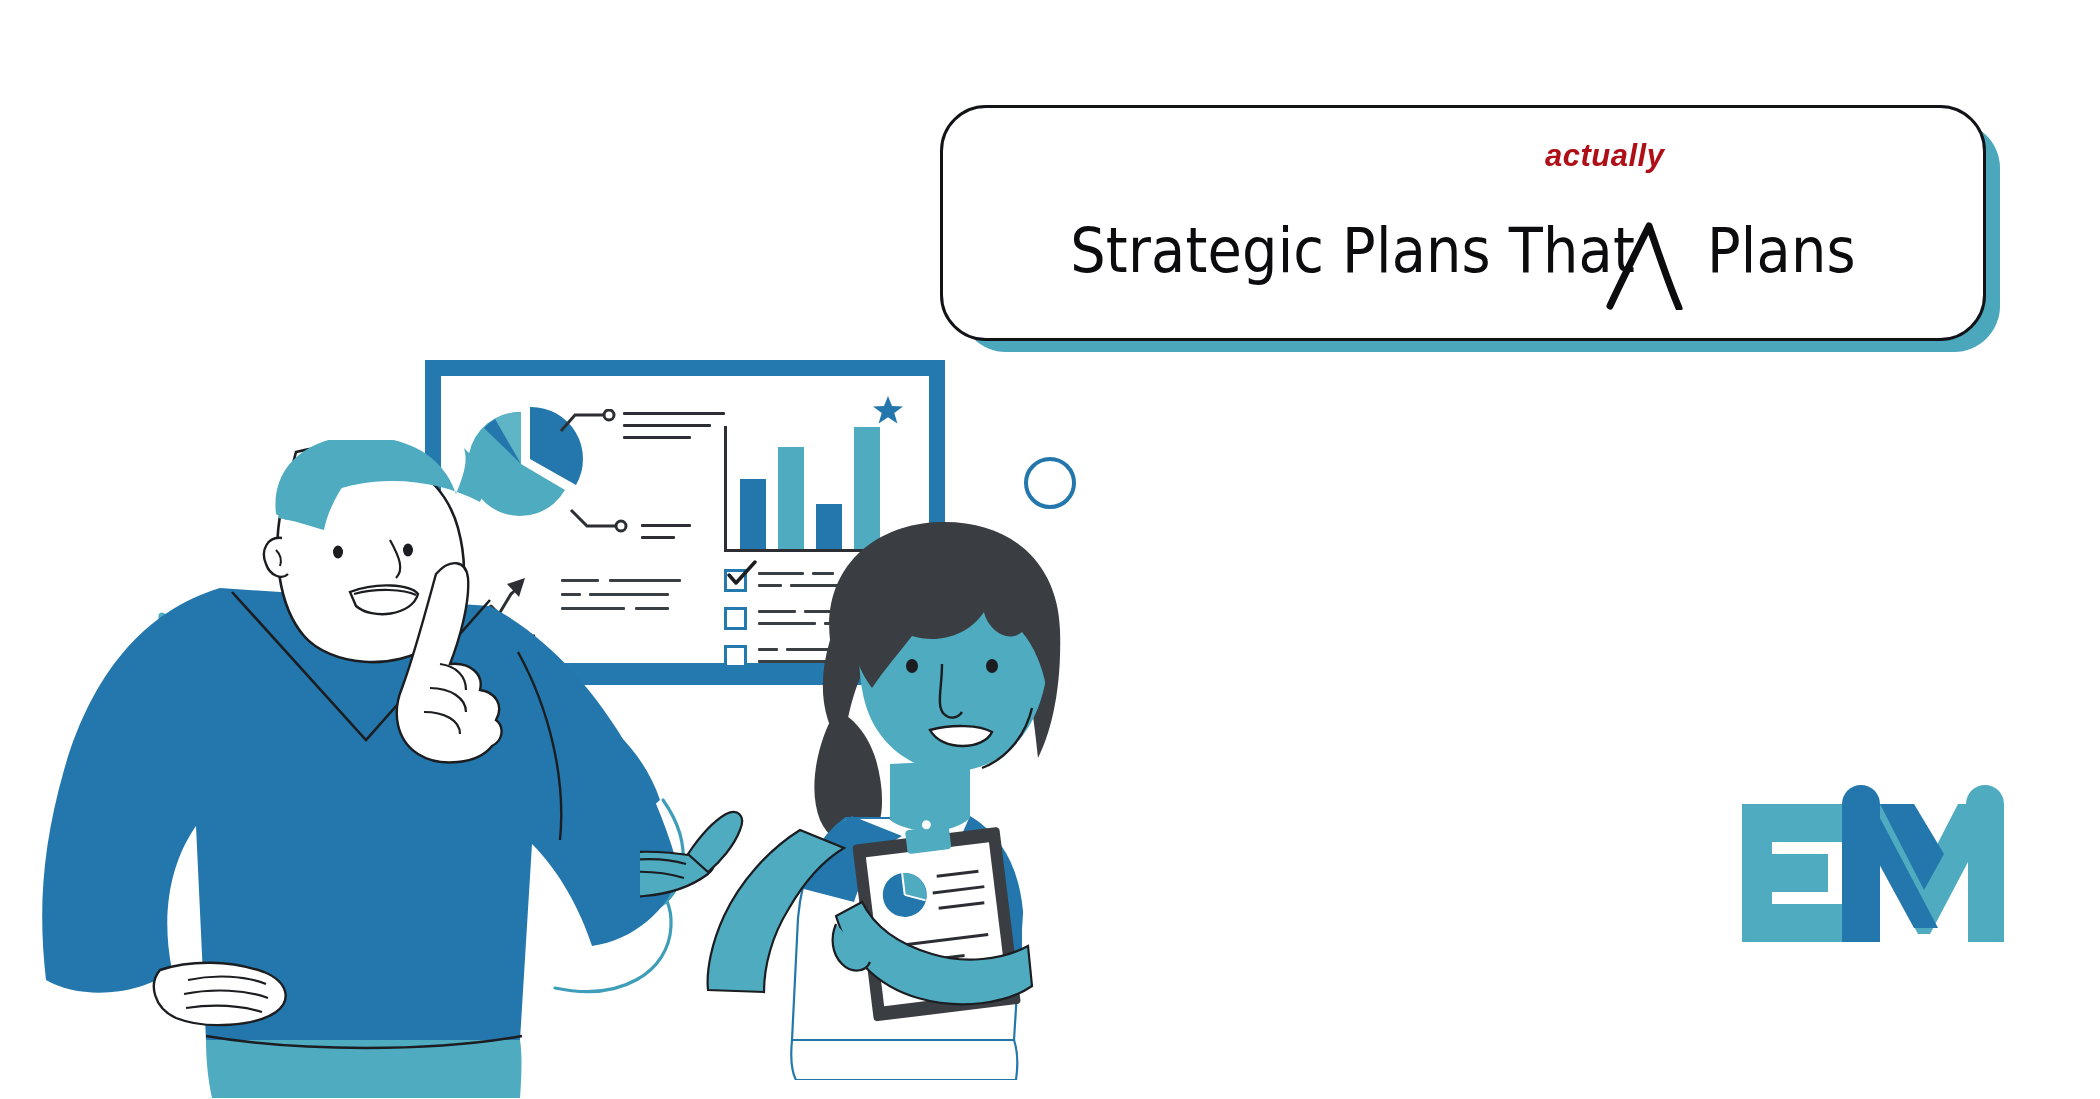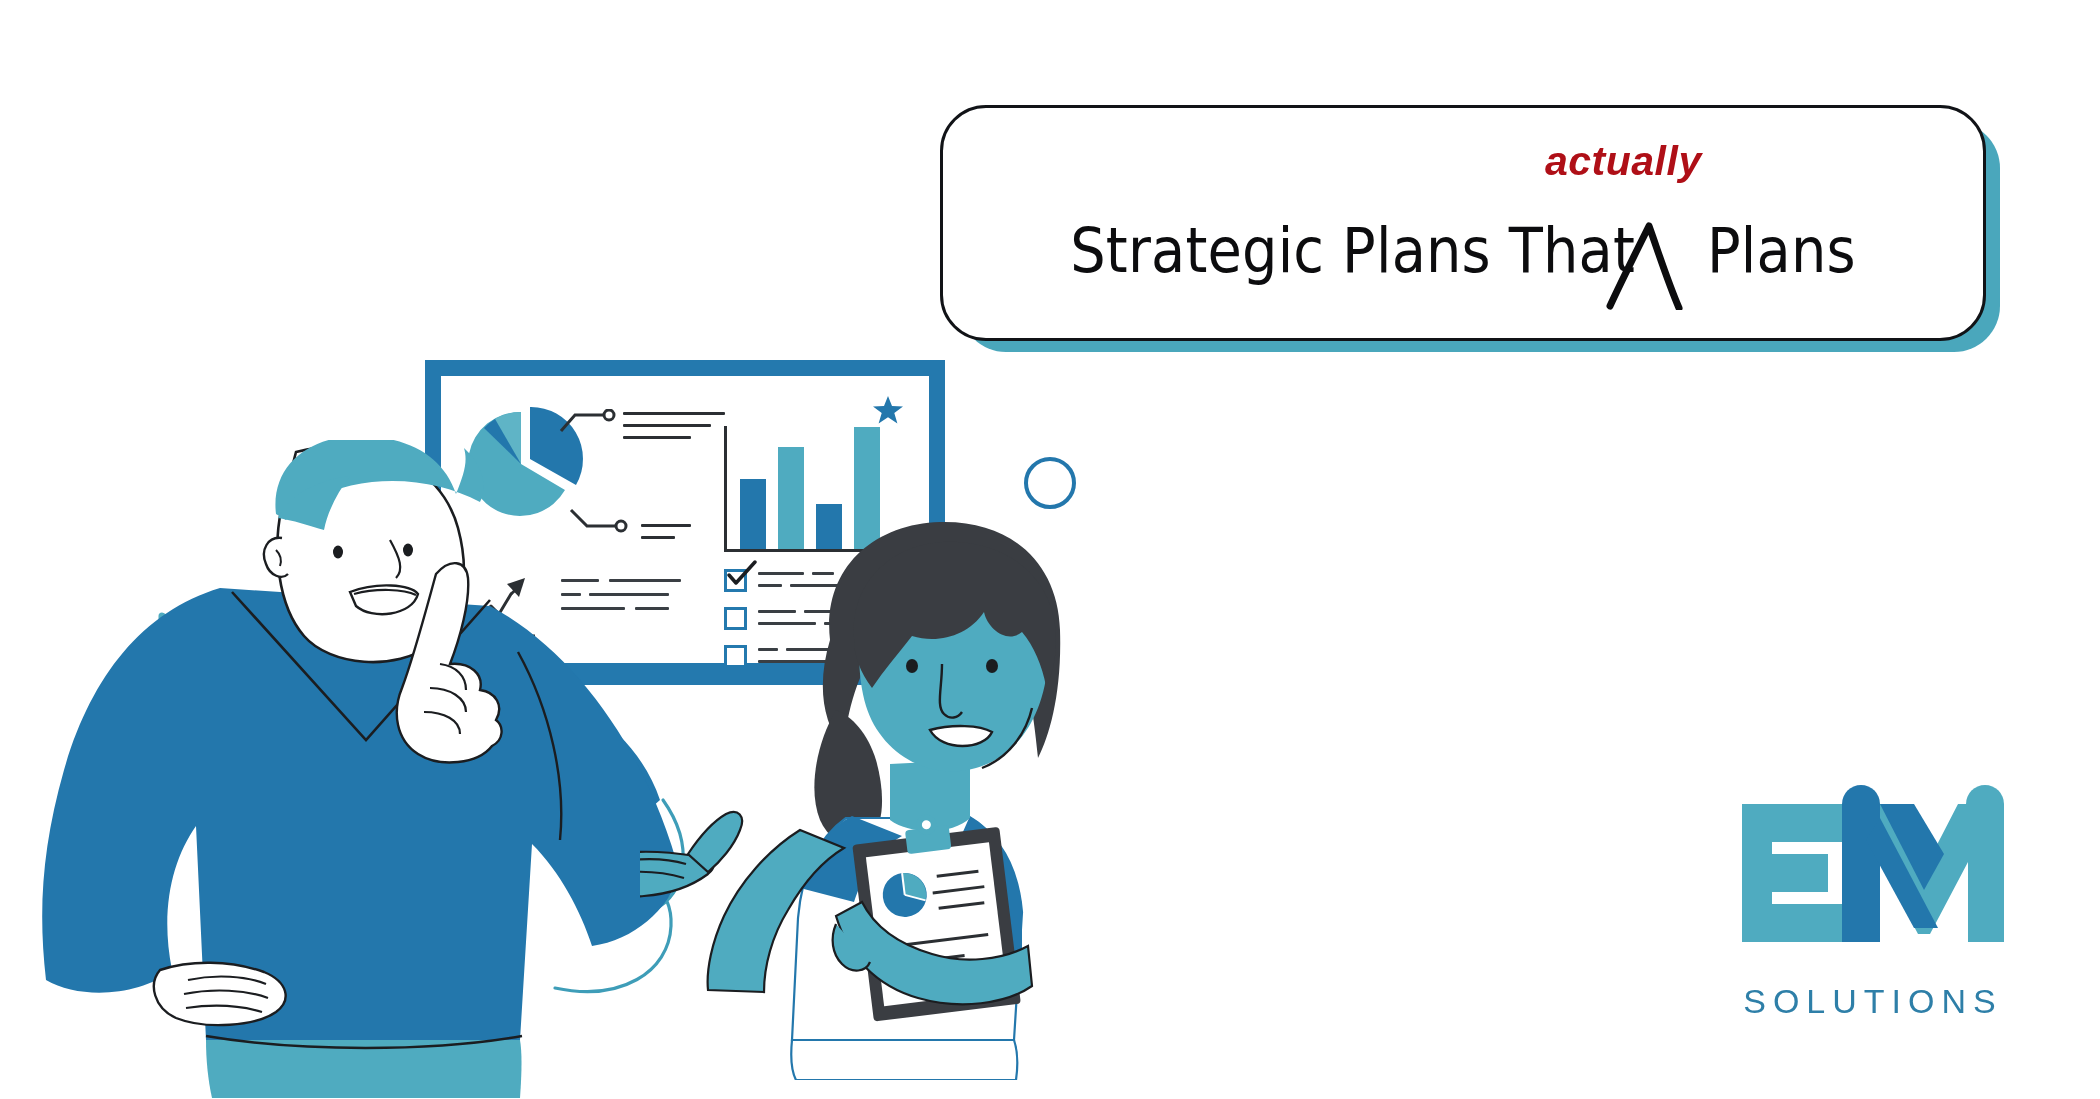--- a/index.html
+++ b/index.html
@@ -21,21 +21,21 @@
     position:absolute; left:0; top:0; width:1040px; height:179px;
     display:flex; align-items:flex-end; justify-content:center;
     white-space:nowrap;
   }
   .headline{
     font-size:62px; font-weight:400; color:#0c0c0e; letter-spacing:.2px;
     font-family:"DejaVu Sans Condensed","Liberation Sans",sans-serif;
   }
   #actually{
     position:absolute; left:1545px; top:138px;
-    font-size:41px; font-weight:700; font-style:italic; color:#AF0F17;
+    font-size:31px; font-weight:700; font-style:italic; color:#AF0F17;
     letter-spacing:.5px; font-family:"Liberation Sans",sans-serif;
   }
   #caret-wrap{position:absolute;left:1605px;top:218px;}
 
   
   #board{
     left:425px; top:360px; width:520px; height:325px;
     background:#2479AE; padding:0; box-sizing:border-box;
   }
   #board-inner{
@@ -353,15 +353,14 @@
       <rect x="104" y="42" width="38" height="138" fill="#2377AC"></rect>
 
       <path d="M142 42 L186 128 L206 92 L176 42 Z" fill="#2377AC"></path>
       <path d="M142 100 L142 180 L104 180 L104 42 L142 42 Z" fill="#2377AC"></path>
       <path d="M142 56 L200 166 L176 166 L128 78 Z" fill="#2377AC"></path>
 
       <path d="M104 42 A19 19 0 0 1 142 42 Z" fill="#2377AC"></path>
       <path d="M228 42 A19 19 0 0 1 266 42 Z" fill="#4FABC0"></path>
     </svg>
   </div>
-  <div class="abs" id="logo-word">SOLUTIONS</div>
 
 </div>
 
 </body></html>

